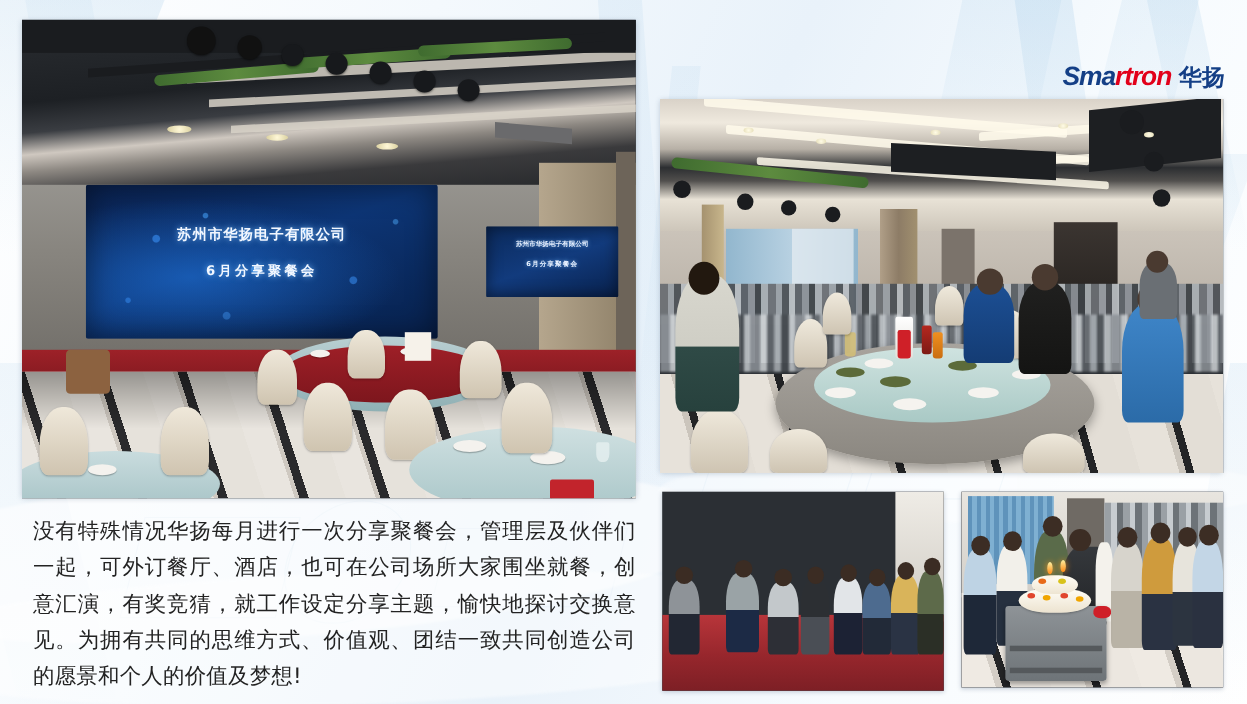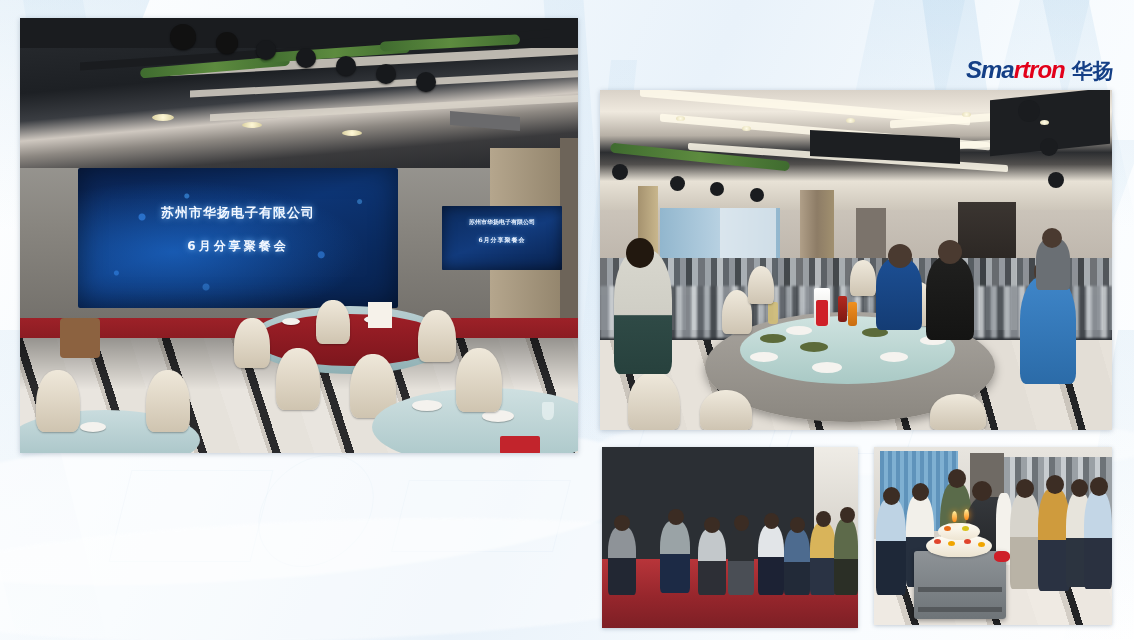--- a/index.html
+++ b/index.html
@@ -434,14 +434,15 @@
       <div class="p4-fruit" style="left:90px;top:92px;width:7px;height:5px;background:#e0452c"></div>
       <div class="p4-fruit" style="left:104px;top:95px;width:7px;height:5px;background:#f0a500"></div>
       <div class="p4-fruit" style="left:70px;top:79px;width:7px;height:5px;background:#e86a18"></div>
       <div class="p4-fruit" style="left:88px;top:79px;width:7px;height:5px;background:#d8c21a"></div>
       <div class="p4-flame" style="left:78px;top:64px"></div>
       <div class="p4-flame" style="left:90px;top:62px"></div>
       <div class="p4-fruit" style="left:120px;top:104px;width:16px;height:11px;background:#cf1f28;border-radius:40%"></div>
     </div>
   </div>
 
+  <div class="bodytext">没有特殊情况华扬每月进行一次分享聚餐会，管理层及伙伴们一起，可外订餐厅、酒店，也可在公司场所大家围坐就餐，创意汇演，有奖竞猜，就工作设定分享主题，愉快地探讨交换意见。为拥有共同的思维方式、价值观、团结一致共同创造公司的愿景和个人的价值及梦想!</div>
 
 </div>
 
 </body></html>

